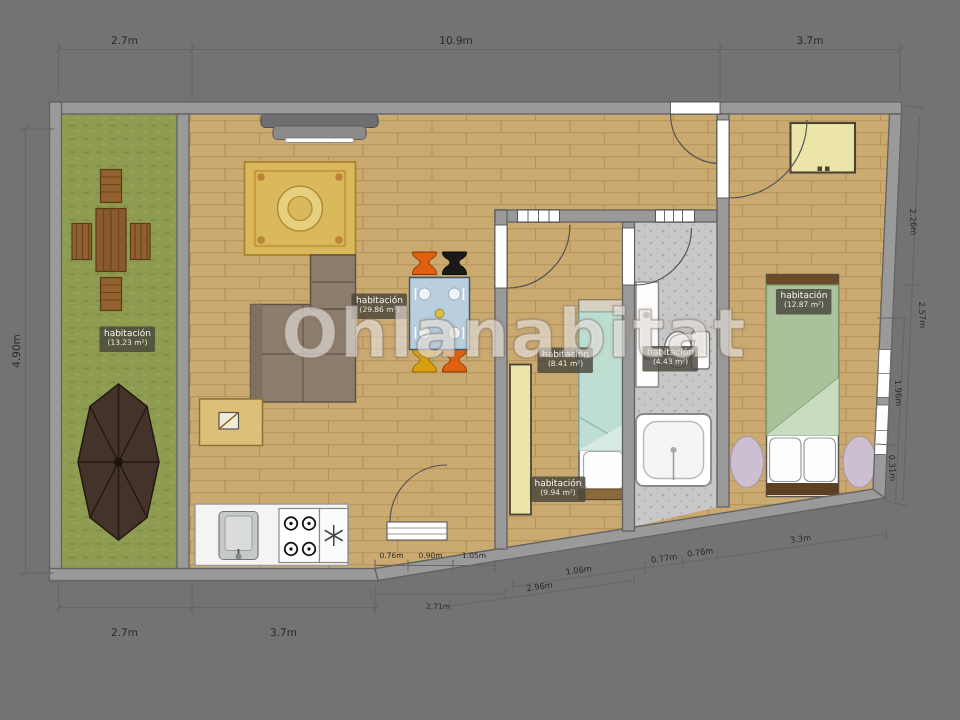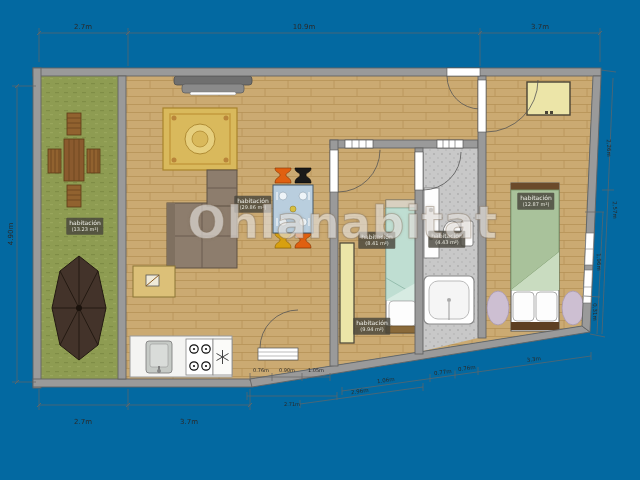--- a/index.html
+++ b/index.html
@@ -1,16 +1,16 @@
 <!DOCTYPE html>
 <html><head>
 <meta charset="utf-8">
 <style>
   html,body{margin:0;padding:0;background:#fff;}
-  .stage{position:relative;width:640px;height:480px;background:#0369a1;overflow:hidden;
+  .stage{position:relative;width:640px;height:480px;background:#737373;overflow:hidden;
          font-family:"DejaVu Sans",sans-serif;}
   .stage svg{position:absolute;left:0;top:0;}
   .badge{position:absolute;transform:translate(-50%,-50%);background:rgba(72,70,60,0.82);
          color:#f2f2ec;text-align:center;padding:2px 3px;line-height:1.15;border-radius:1px;
          font-size:6px;white-space:nowrap;z-index:5;}
   .badge .area{display:block;font-size:5px;color:#e4e4da;}
   .watermark{position:absolute;left:148px;top:196px;width:350px;text-align:right;
              font-size:45px;font-weight:bold;letter-spacing:1px;color:rgba(255,255,255,0.52);
              -webkit-text-stroke:1px rgba(125,108,88,0.40);
              text-shadow:0 0 3px rgba(120,104,82,0.35);z-index:9;pointer-events:none;}

